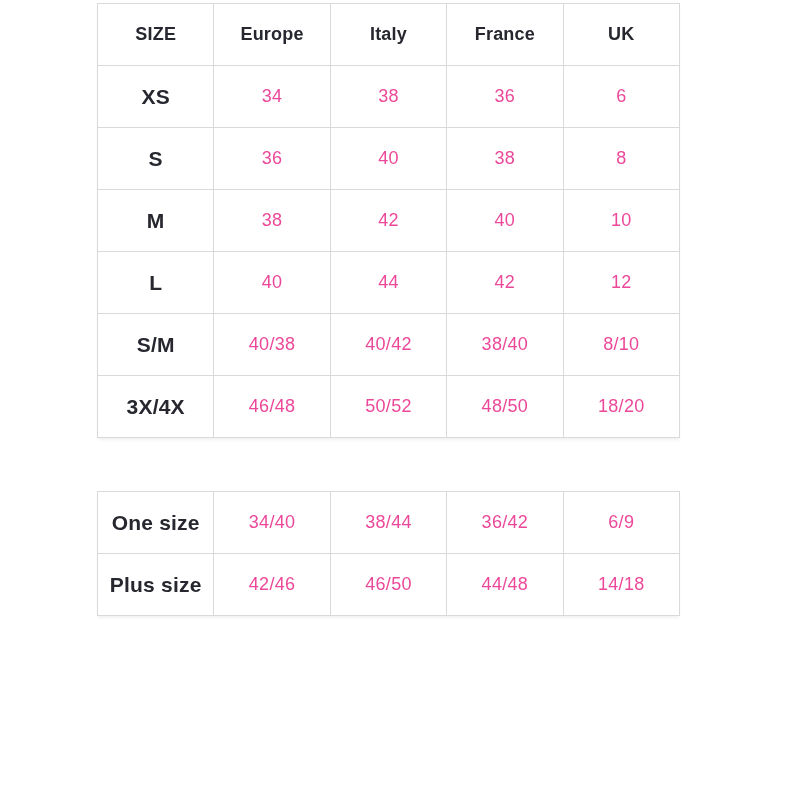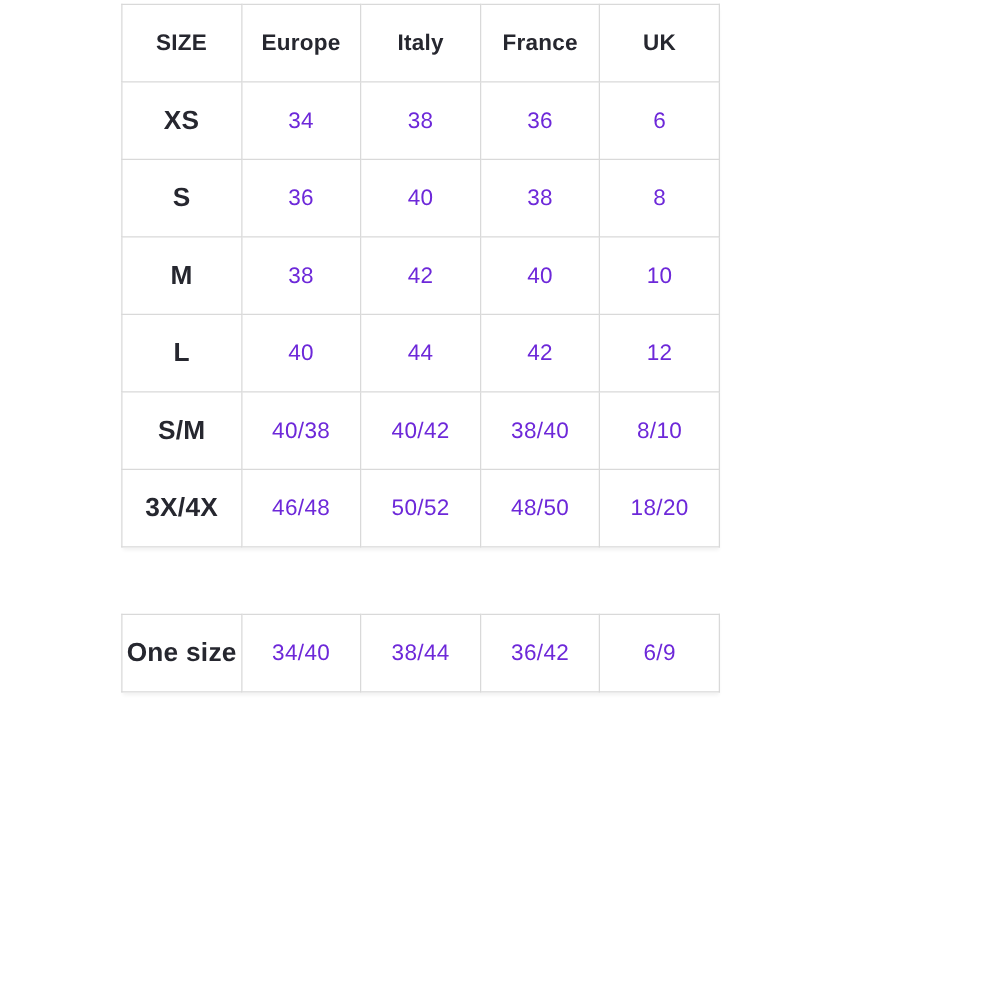--- a/index.html
+++ b/index.html
@@ -5,21 +5,21 @@
   html, body {
     margin: 0;
     padding: 0;
     width: 800px;
     height: 800px;
     background: #ffffff;
     font-family: "Liberation Sans", "DejaVu Sans", sans-serif;
     overflow: hidden;
   }
   .wrap {
-    width: 479px;
+    width: 583px;
     margin-left: 97px;
     padding-top: 3px;
     box-sizing: border-box;
   }
   table {
     width: 100%;
     border-collapse: collapse;
     table-layout: fixed;
     background: #ffffff;
     box-shadow: 0 3px 3px -1px rgba(0,0,0,0.06);
@@ -43,21 +43,21 @@
   }
   td.size-label {
     font-size: 21px;
     font-weight: 700;
     color: #26272f;
     letter-spacing: 0.2px;
   }
   td.value {
     font-size: 18px;
     font-weight: 400;
-    color: #6d28d9;
+    color: #ec4899;
     letter-spacing: 0.3px;
   }
 </style>
 </head>
 <body>
 
 <div class="wrap">
 
   <table class="table-main">
     <thead>
@@ -117,16 +117,23 @@
 
   <table class="table-secondary">
     <tbody>
       <tr>
         <td class="size-label">One size</td>
         <td class="value">34/40</td>
         <td class="value">38/44</td>
         <td class="value">36/42</td>
         <td class="value">6/9</td>
       </tr>
+      <tr>
+        <td class="size-label">Plus size</td>
+        <td class="value">42/46</td>
+        <td class="value">46/50</td>
+        <td class="value">44/48</td>
+        <td class="value">14/18</td>
+      </tr>
     </tbody>
   </table>
 
 </div>
 
 </body></html>

